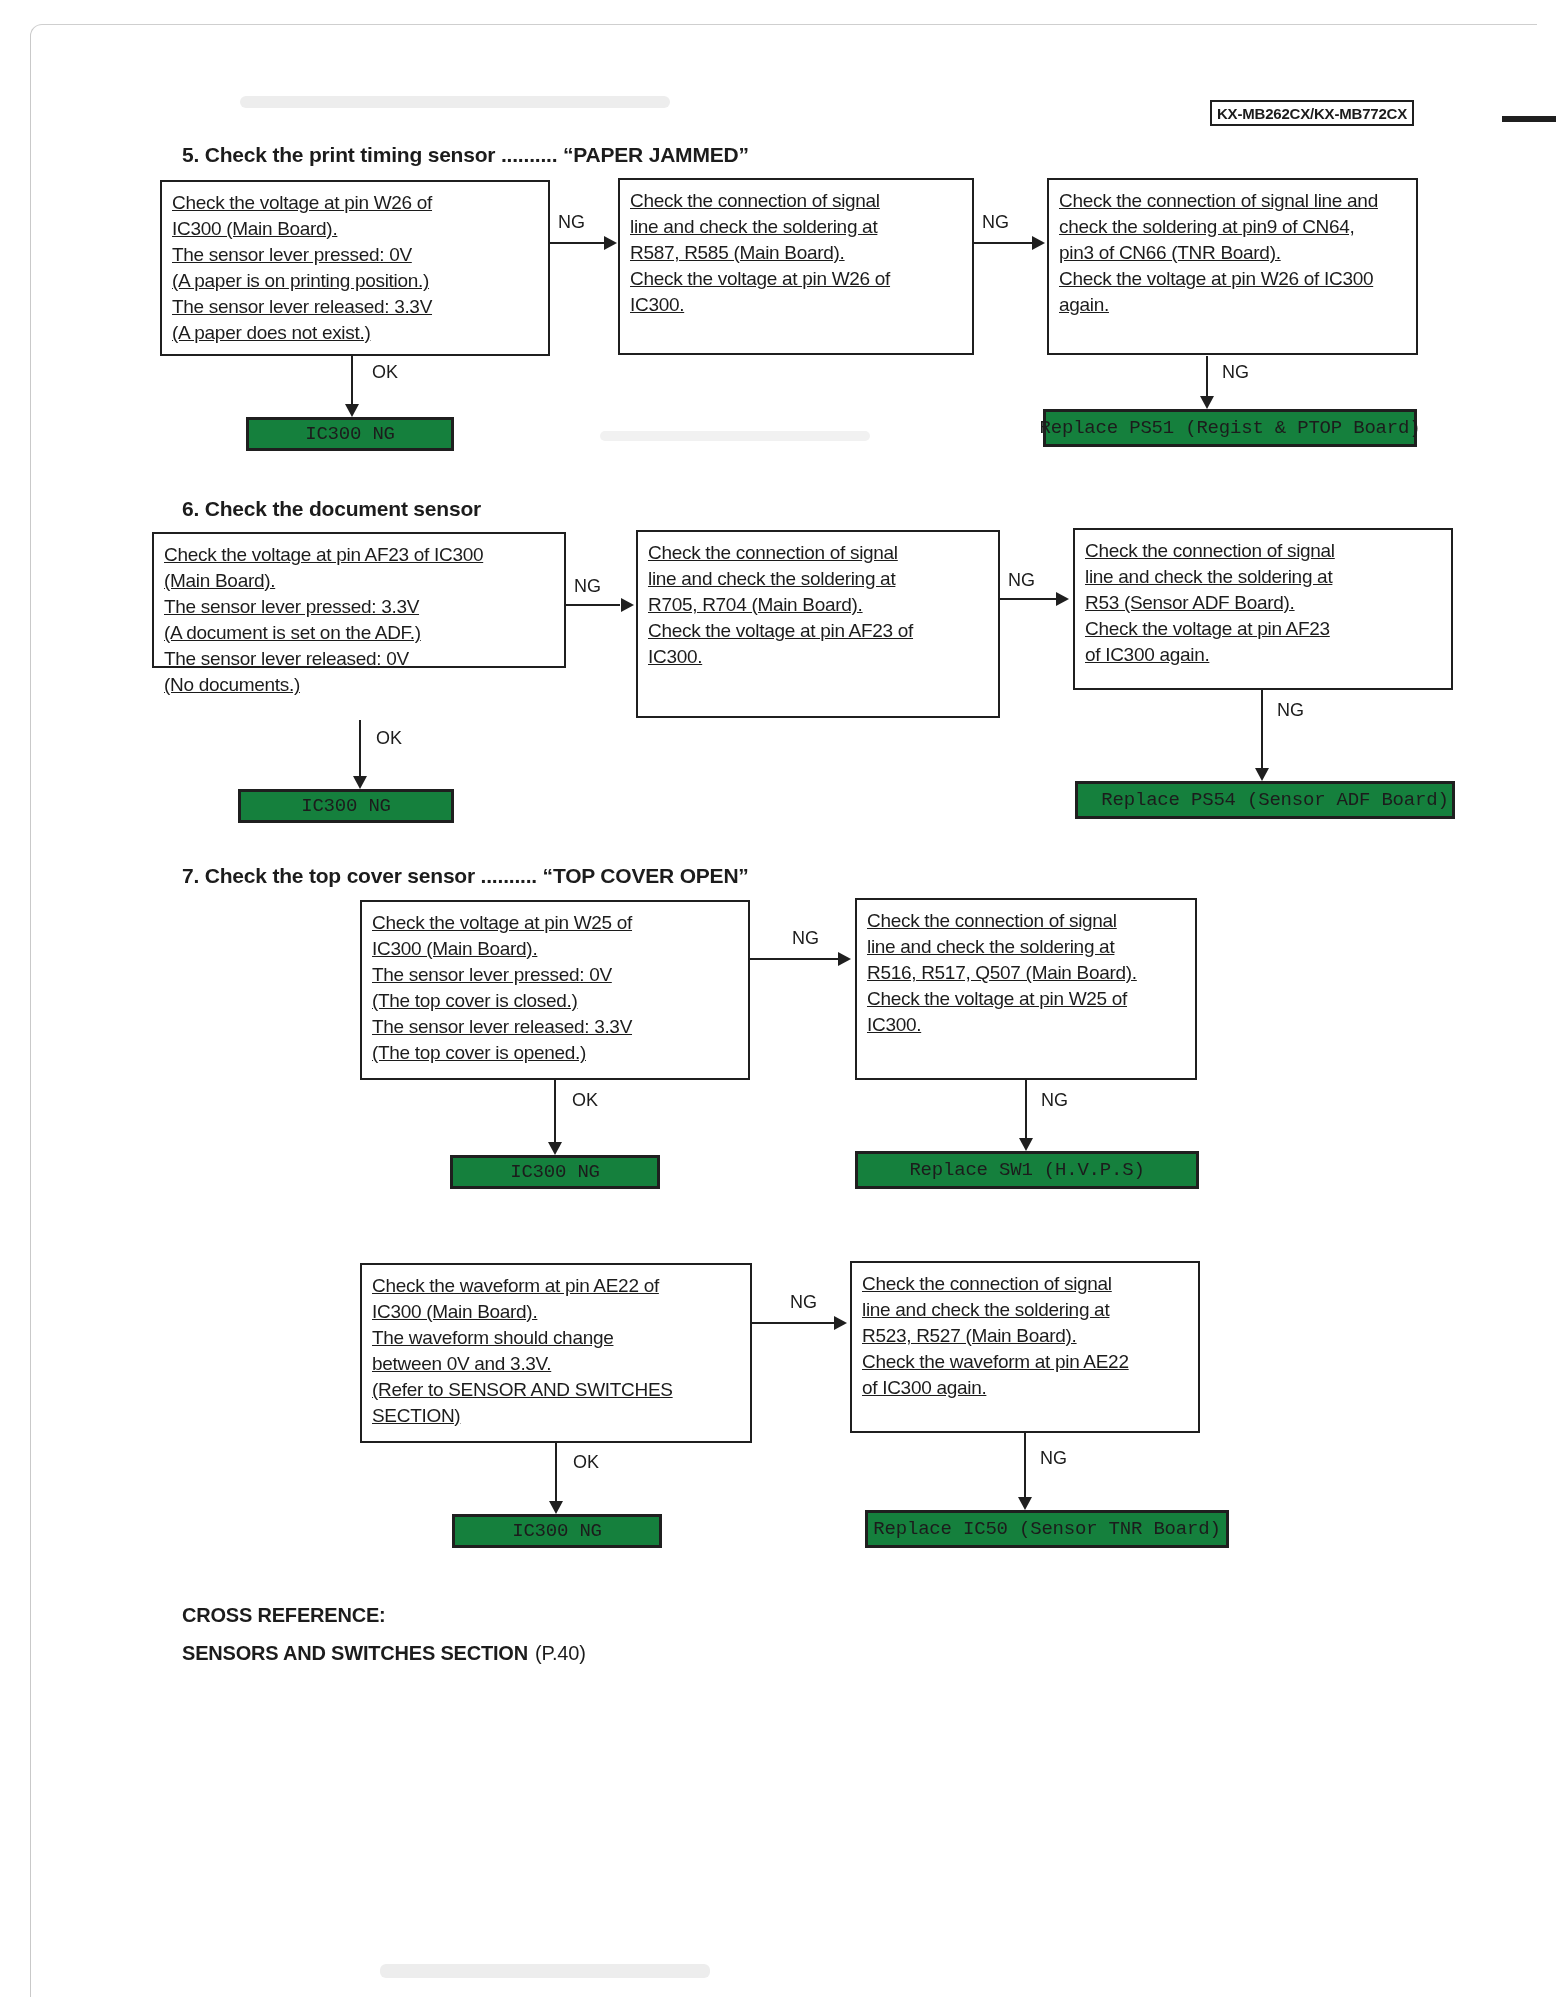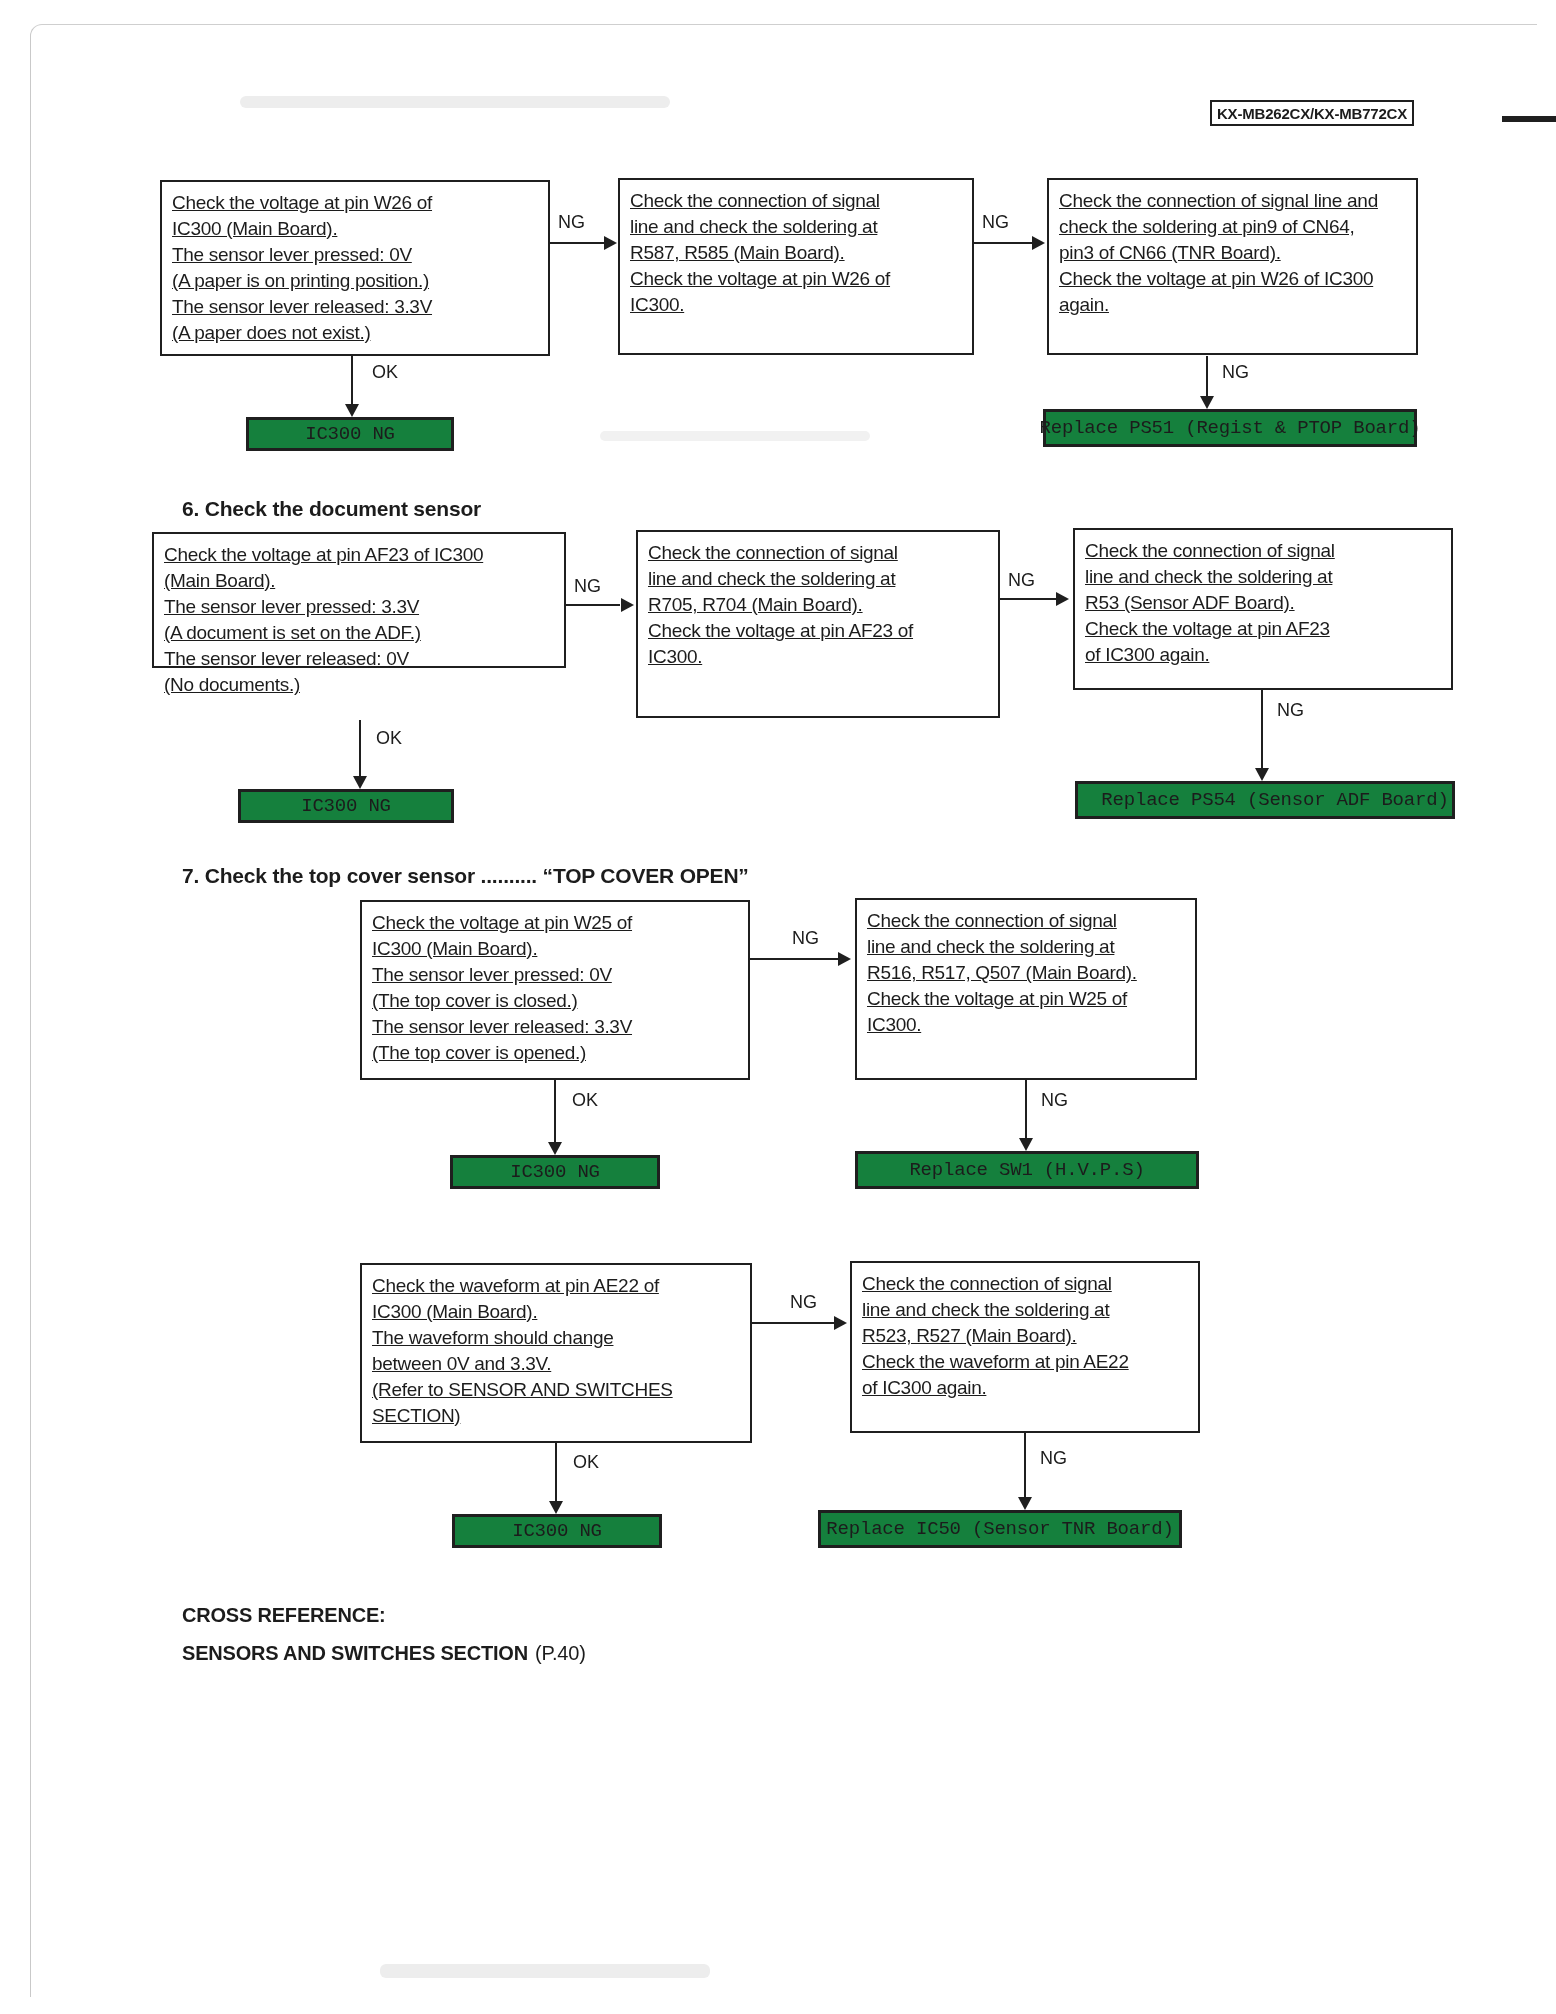--- a/index.html
+++ b/index.html
@@ -63,20 +63,21 @@
   <div class="page-border"></div>
   <div class="smudge" style="left:240px;top:96px;width:430px;height:12px;background:#ededed;"></div>
   <div class="smudge" style="left:600px;top:431px;width:270px;height:10px;background:#f1f1f1;"></div>
   <div class="smudge" style="left:380px;top:1964px;width:330px;height:14px;background:#ededed;"></div>
   <div class="smudge" style="left:1502px;top:116px;width:54px;height:6px;background:#1f1f1f;border-radius:0;"></div>
 
   <div class="model-badge">
     <span>KX-MB262CX/KX-MB772CX</span>
   </div>
 
+  <div class="sec-title" style="top:143px;">5. Check the print timing sensor .......... “PAPER JAMMED”</div>
 
   <div class="fbox" style="left:160px;top:180px;width:390px;height:176px;">Check the voltage at pin W26 of
 IC300 (Main Board).
 The sensor lever pressed: 0V
 (A paper is on printing position.)
 The sensor lever released: 3.3V
 (A paper does not exist.)</div>
   <div class="fbox" style="left:618px;top:178px;width:356px;height:177px;">Check the connection of signal
 line and check the soldering at
 R587, R585 (Main Board).
@@ -189,20 +190,20 @@
   <div class="ah-right" style="left:834px;top:1316px;"></div>
 
   <div class="lbl" style="left:573px;top:1452px;">OK</div>
   <div class="vline" style="left:555px;top:1443px;height:60px;"></div>
   <div class="ah-down" style="left:549px;top:1501px;"></div>
   <div class="rbox" style="left:452px;top:1514px;width:210px;height:34px;">IC300 NG</div>
 
   <div class="lbl" style="left:1040px;top:1448px;">NG</div>
   <div class="vline" style="left:1024px;top:1433px;height:66px;"></div>
   <div class="ah-down" style="left:1018px;top:1497px;"></div>
-  <div class="rbox" style="left:818px;top:1510px;width:364px;height:38px;">Replace IC50 (Sensor TNR Board)</div>
+  <div class="rbox" style="left:865px;top:1510px;width:364px;height:38px;">Replace IC50 (Sensor TNR Board)</div>
 
   <div class="xref" style="top:1604px;">CROSS REFERENCE:</div>
   <div class="xref" style="top:1642px;">
     <span>SENSORS AND SWITCHES SECTION</span><span class="pnum">(P.40)</span>
   </div>
 
 </div>
 
 </body></html>

